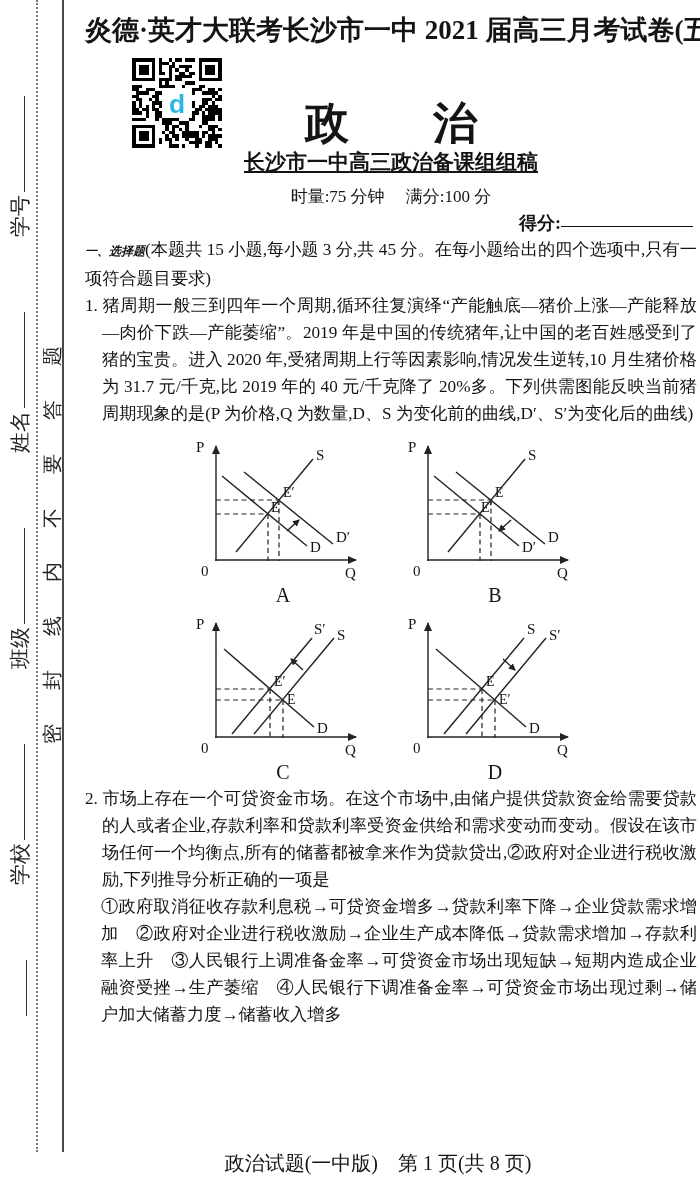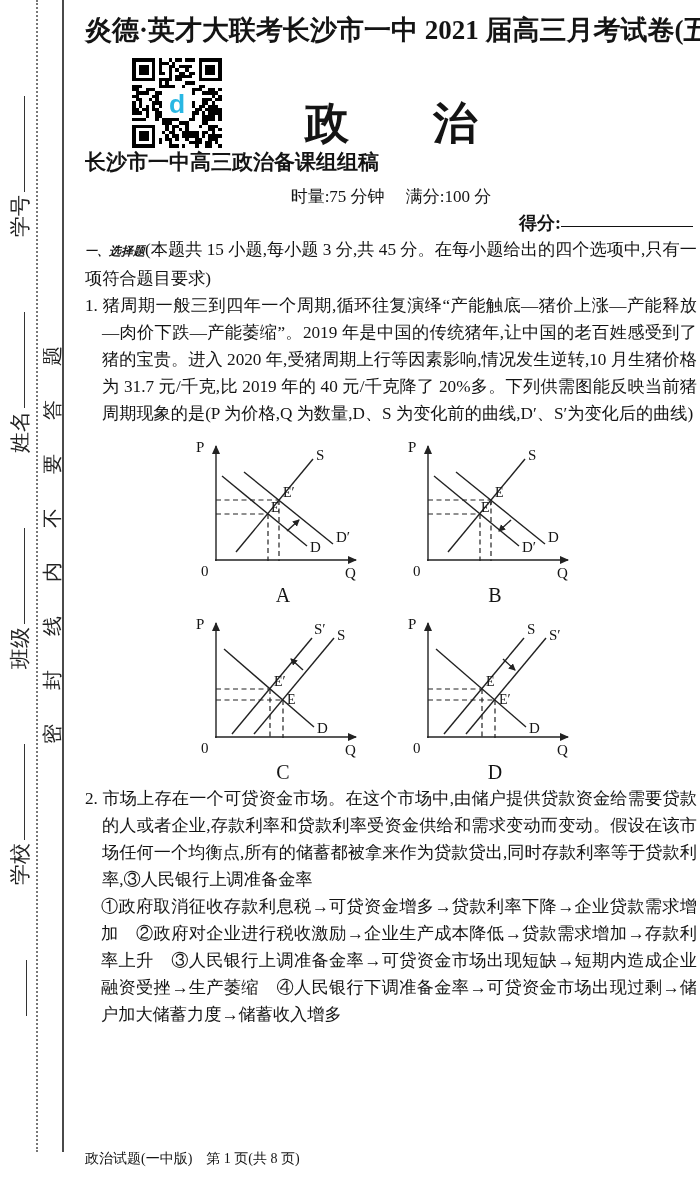--- a/index.html
+++ b/index.html
@@ -27,21 +27,21 @@
 
   
   .main{position:absolute;left:85px;top:8px;width:612px;z-index:1;}
 
   .header{position:relative;height:228px;}
   .paper-title{position:absolute;top:4px;left:0;width:100%;text-align:center;
                font-size:27px;font-weight:bold;white-space:nowrap;}
   .qr{position:absolute;left:44px;top:47px;width:96px;height:96px;}
   .subject{position:absolute;top:58px;left:0;width:100%;text-align:center;
            font-size:44px;font-weight:bold;letter-spacing:84px;text-indent:84px;white-space:nowrap;margin-top:28px;}
-  .byline{position:absolute;top:140px;left:0;width:100%;font-size:21px;font-weight:bold;}
+  .byline{position:absolute;top:140px;left:0;width:100%;text-align:center;font-size:21px;font-weight:bold;text-decoration:underline;}
   .meta{position:absolute;top:177px;left:0;width:100%;text-align:center;font-size:17px;}
   .score-row{position:absolute;top:203px;right:4px;font-size:18px;font-weight:bold;}
   .score-line{display:inline-block;width:132px;height:3px;border-bottom:1.6px solid #111;vertical-align:2px;}
 
   .text{font-size:17.2px;line-height:27px;text-align:justify;}
   .sec b{font-size:12px;font-style:italic;}
   .q{padding-left:17px;text-indent:-17px;}
   .items{padding-left:16px;}
   .choices{display:flex;justify-content:space-between;padding:1px 42px 0 16px;
            font-size:17.2px;line-height:28px;}
@@ -49,21 +49,21 @@
   
   .grid{display:grid;grid-template-columns:212px 212px;padding-left:92px;margin:3px 0 1px 0;}
   .cell{text-align:center;}
   .cell svg{display:block;margin:0 auto;}
   .cap{font-size:20px;line-height:24px;text-align:center;margin-top:1px;}
   .diag line,.diag path.curve{stroke:#222;stroke-width:1.4;fill:none;}
   .diag .dash{stroke:#222;stroke-width:1.2;stroke-dasharray:5 3.5;}
   .diag text{font-size:15px;fill:#141414;font-family:"Liberation Serif","DejaVu Serif",serif;}
   .diag text.pt{font-size:14px;}
 
-  .footer{position:absolute;top:1150px;left:85px;width:612px;text-align:left;font-size:14px;z-index:1;}
+  .footer{position:absolute;top:1150px;left:72px;width:612px;text-align:center;font-size:20px;z-index:1;}
 </style>
 </head>
 <body>
 
 <svg width="0" height="0" style="position:absolute">
   <defs>
     <marker id="axz" markerWidth="10" markerHeight="9" refX="8" refY="4" orient="auto" markerUnits="userSpaceOnUse">
       <path d="M0,0 L9,4 L0,8 Z" fill="#222"></path>
     </marker>
     <marker id="arw" markerWidth="8" markerHeight="8" refX="6" refY="3.5" orient="auto" markerUnits="userSpaceOnUse">
@@ -456,21 +456,21 @@
           <text x="131" y="126">D</text>
           <text class="pt" x="88" y="79">E</text>
           <text class="pt" x="101" y="97">E′</text>
         </svg>
         <div class="cap">D</div>
       </div>
     </div>
 
     <div class="text q">
       <span>2.</span>
-      <span>市场上存在一个可贷资金市场。在这个市场中,由储户提供贷款资金给需要贷款的人或者企业,存款利率和贷款利率受资金供给和需求变动而变动。假设在该市场任何一个均衡点,所有的储蓄都被拿来作为贷款贷出,同时存款利率等于贷款利率,③人民银行上调准备金率</span>
+      <span>市场上存在一个可贷资金市场。在这个市场中,由储户提供贷款资金给需要贷款的人或者企业,存款利率和贷款利率受资金供给和需求变动而变动。假设在该市场任何一个均衡点,所有的储蓄都被拿来作为贷款贷出,②政府对企业进行税收激励,下列推导分析正确的一项是</span>
     </div>
     <div class="text items">①政府取消征收存款利息税→可贷资金增多→贷款利率下降→企业贷款需求增加　②政府对企业进行税收激励→企业生产成本降低→贷款需求增加→存款利率上升　③人民银行上调准备金率→可贷资金市场出现短缺→短期内造成企业融资受挫→生产萎缩　④人民银行下调准备金率→可贷资金市场出现过剩→储户加大储蓄力度→储蓄收入增多</div>
 
 
   </div>
 
   <div class="footer">政治试题(一中版)　第 1 页(共 8 页)</div>
 </div>
 
 </body></html>

